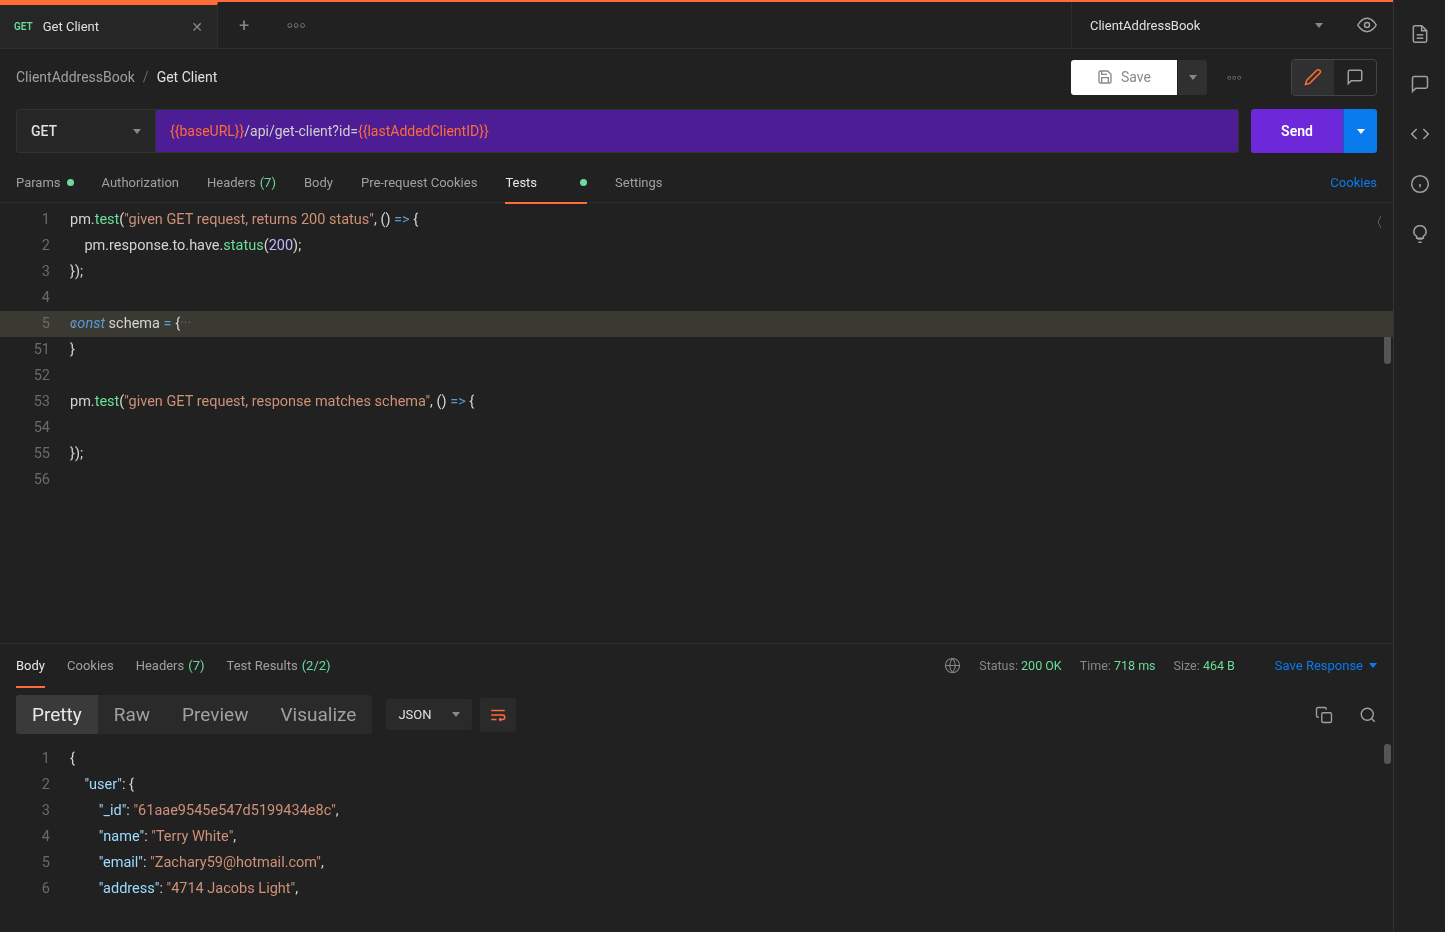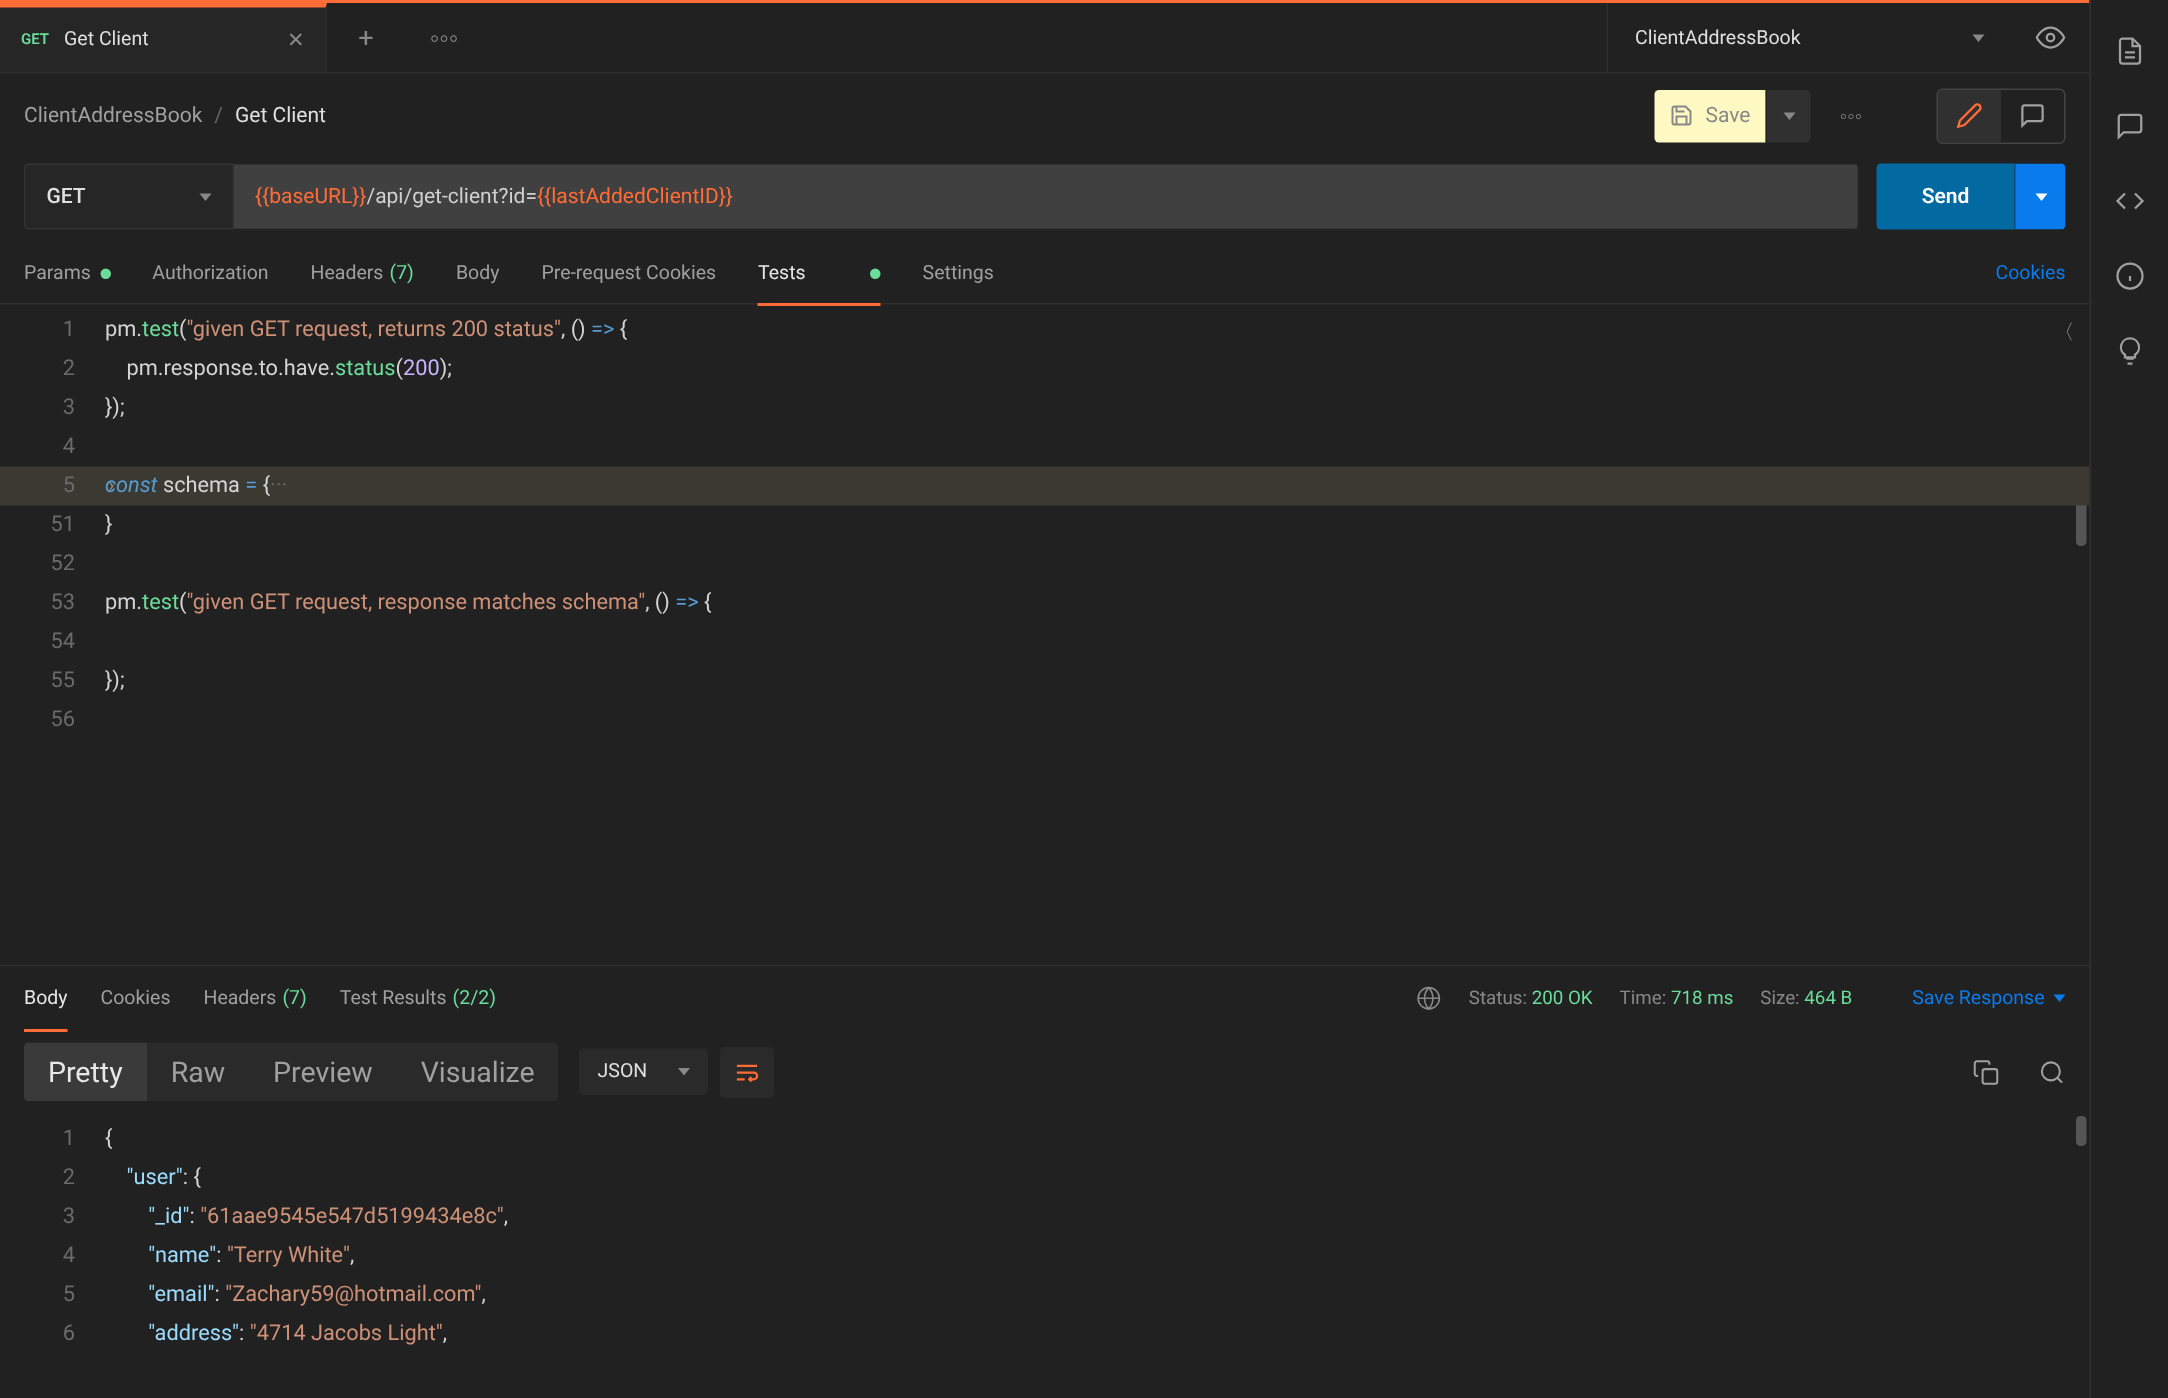--- a/index.html
+++ b/index.html
@@ -20,37 +20,37 @@
 .env-select { width:270px; display:flex; align-items:center; padding:0 18px; border-left:1px solid #2e2e2e; justify-content:space-between; }
 .env-select span { color:#e0e0e0; font-size:13px; }
 .env-eye { width:52px; display:flex; align-items:center; justify-content:center; cursor:pointer; }
 
 
 .crumbs { display:flex; align-items:center; height:56px; padding:0 16px; }
 .crumbs .coll { color:#a0a0a0; font-size:14px; }
 .crumbs .sep { color:#666; margin:0 8px; }
 .crumbs .name { color:#e0e0e0; font-size:14px; }
 .crumbs-spacer { flex:1; }
-.save-btn { display:flex; align-items:center; height:35px; background:#fef9c3; border-radius:3px 0 0 3px; padding:0 10px; color:#888; gap:8px; cursor:pointer; }
+.save-btn { display:flex; align-items:center; height:35px; background:#ffffff; border-radius:3px 0 0 3px; padding:0 26px; color:#888; gap:8px; cursor:pointer; }
 .save-chev { width:30px; height:35px; background:#303030; border-left:1px solid #212121; border-radius:0 3px 3px 0; display:flex; align-items:center; justify-content:center; cursor:pointer; margin-right:10px;}
 .dots-btn { width:34px; height:35px; display:flex; align-items:center; justify-content:center; cursor:pointer; color:#888; margin-right:40px;}
 .mode-toggles { display:flex; border:1px solid #444; border-radius:4px; overflow:hidden; }
 .mode-toggles .mt { width:42px; height:35px; display:flex; align-items:center; justify-content:center; cursor:pointer; }
 .mode-toggles .mt.active { background:#303030; }
 .mode-toggles .mt.active svg{stroke:#ff6c37;}
 .mode-toggles svg{width:18px;height:18px;stroke:#a0a0a0;fill:none;stroke-width:2;}
 
 
 .url-row { display:flex; padding:4px 16px 10px 16px; gap:12px; }
 .method-sel { width:140px; height:44px; background:#262626; border:1px solid #333; border-radius:3px 0 0 3px; display:flex; align-items:center; padding:0 14px; justify-content:space-between; cursor:pointer; }
 .method-sel span { color:#e0e0e0; font-weight:500; }
-.url-input { flex:1; height:44px; background:#404040; border:1px solid #333; border-left:none; border-radius:0 3px 3px 0; display:flex; align-items:center; padding:0 14px; margin-left:-12px;}
+.url-input { flex:1; height:44px; background:#4c1d95; border:1px solid #333; border-left:none; border-radius:0 3px 3px 0; display:flex; align-items:center; padding:0 14px; margin-left:-12px;}
 .url-input .var { color:#ff6c37; }
 .url-input .path { color:#d0d0d0; }
-.send-btn { width:92px; height:44px; background:#0369a1; color:#fff; font-weight:600; border-radius:3px 0 0 3px; display:flex; align-items:center; justify-content:center; cursor:pointer; }
+.send-btn { width:92px; height:44px; background:#6d28d9; color:#fff; font-weight:600; border-radius:3px 0 0 3px; display:flex; align-items:center; justify-content:center; cursor:pointer; }
 .send-chev { width:34px; height:44px; background:#097bed; border-left:1px solid rgba(0,0,0,.2); border-radius:0 3px 3px 0; display:flex; align-items:center; justify-content:center; cursor:pointer; margin-left:-12px;}
 
 
 .req-tabs { display:flex; padding:0 16px; height:40px; align-items:center; gap:28px; border-bottom:1px solid #2e2e2e; }
 .req-tab { color:#a0a0a0; font-size:13px; cursor:pointer; position:relative; height:40px; display:flex; align-items:center; }
 .req-tab.active { color:#e8e8e8;gap:37px; }
 .req-tab.active::after { content:""; position:absolute; bottom:-1px; left:0; right:0; height:2px; background:#ff6c37; }
 .req-tab .dot { width:7px; height:7px; border-radius:50%; background:#6bdd9a; margin-left:6px; }
 .req-tab .count { color:#6bdd9a; margin-left:4px; }
 .req-tabs .flex { flex:1; }

